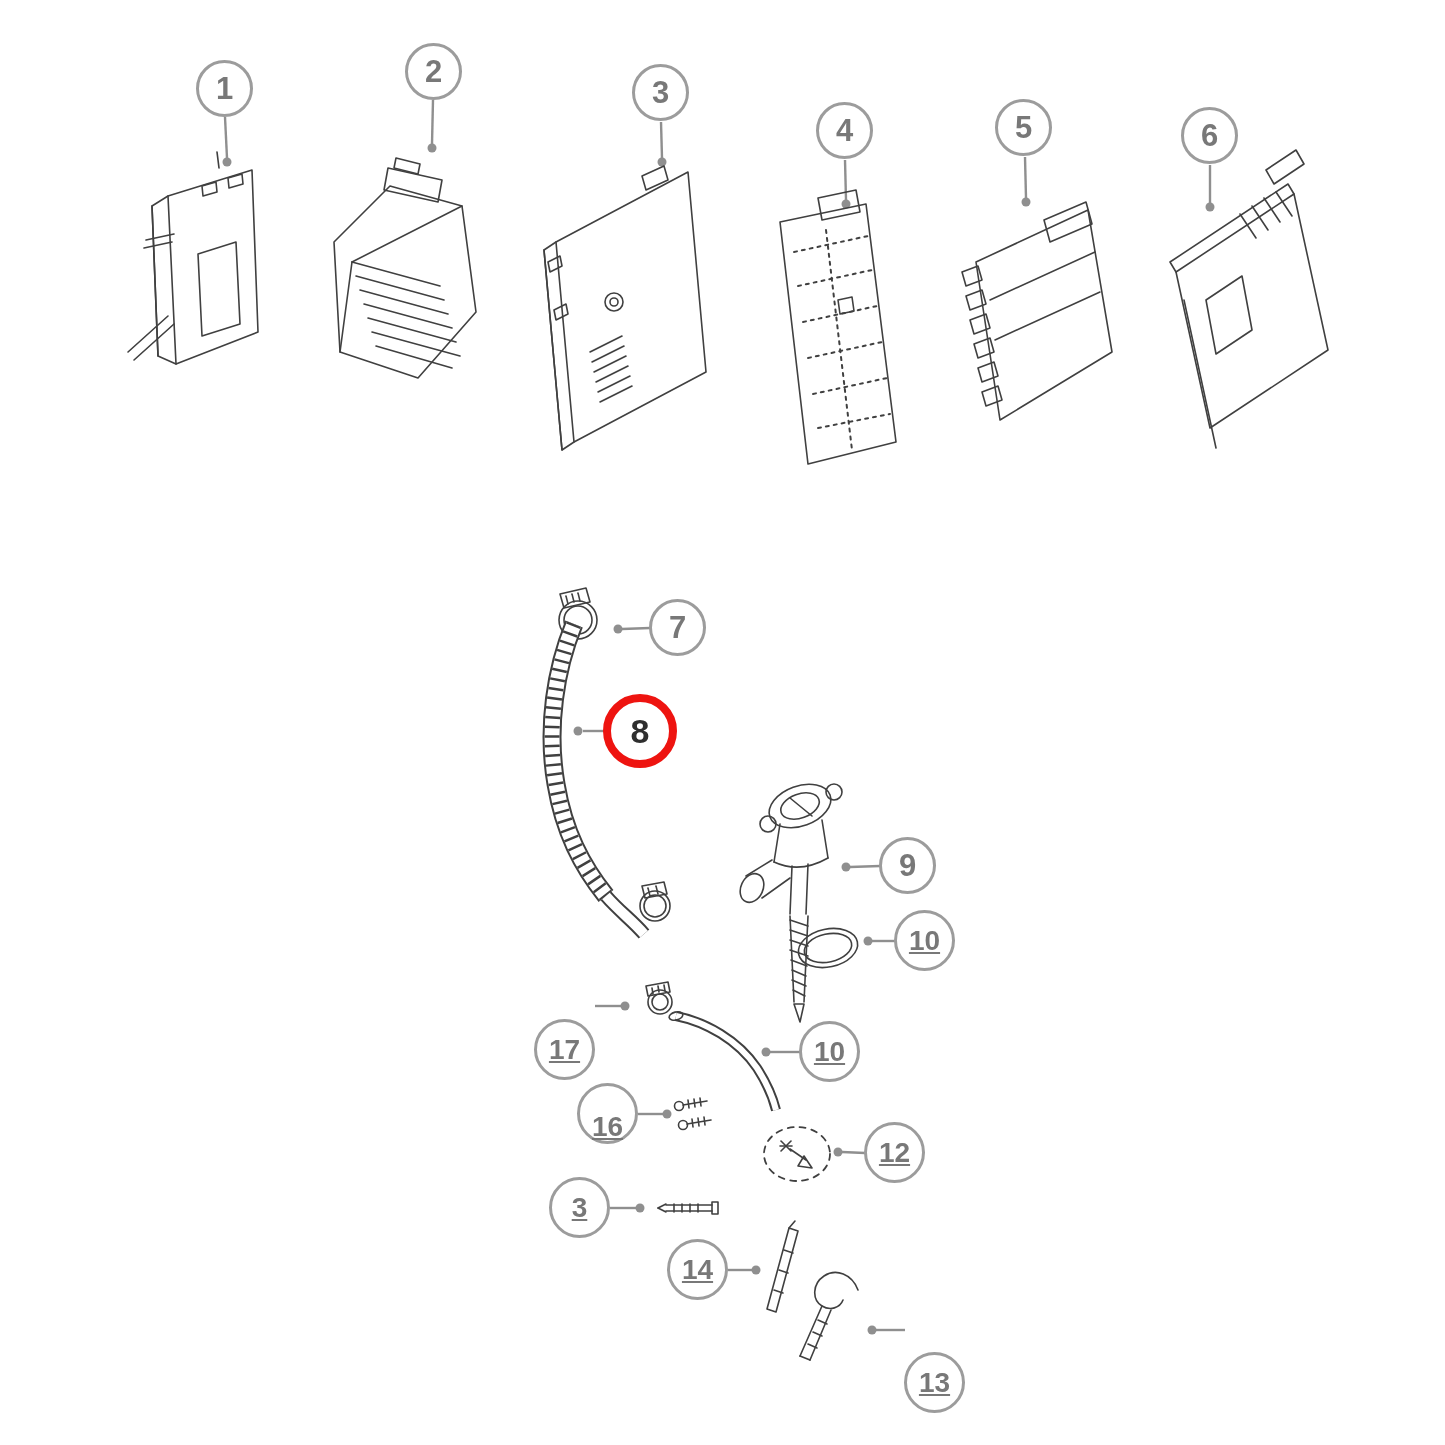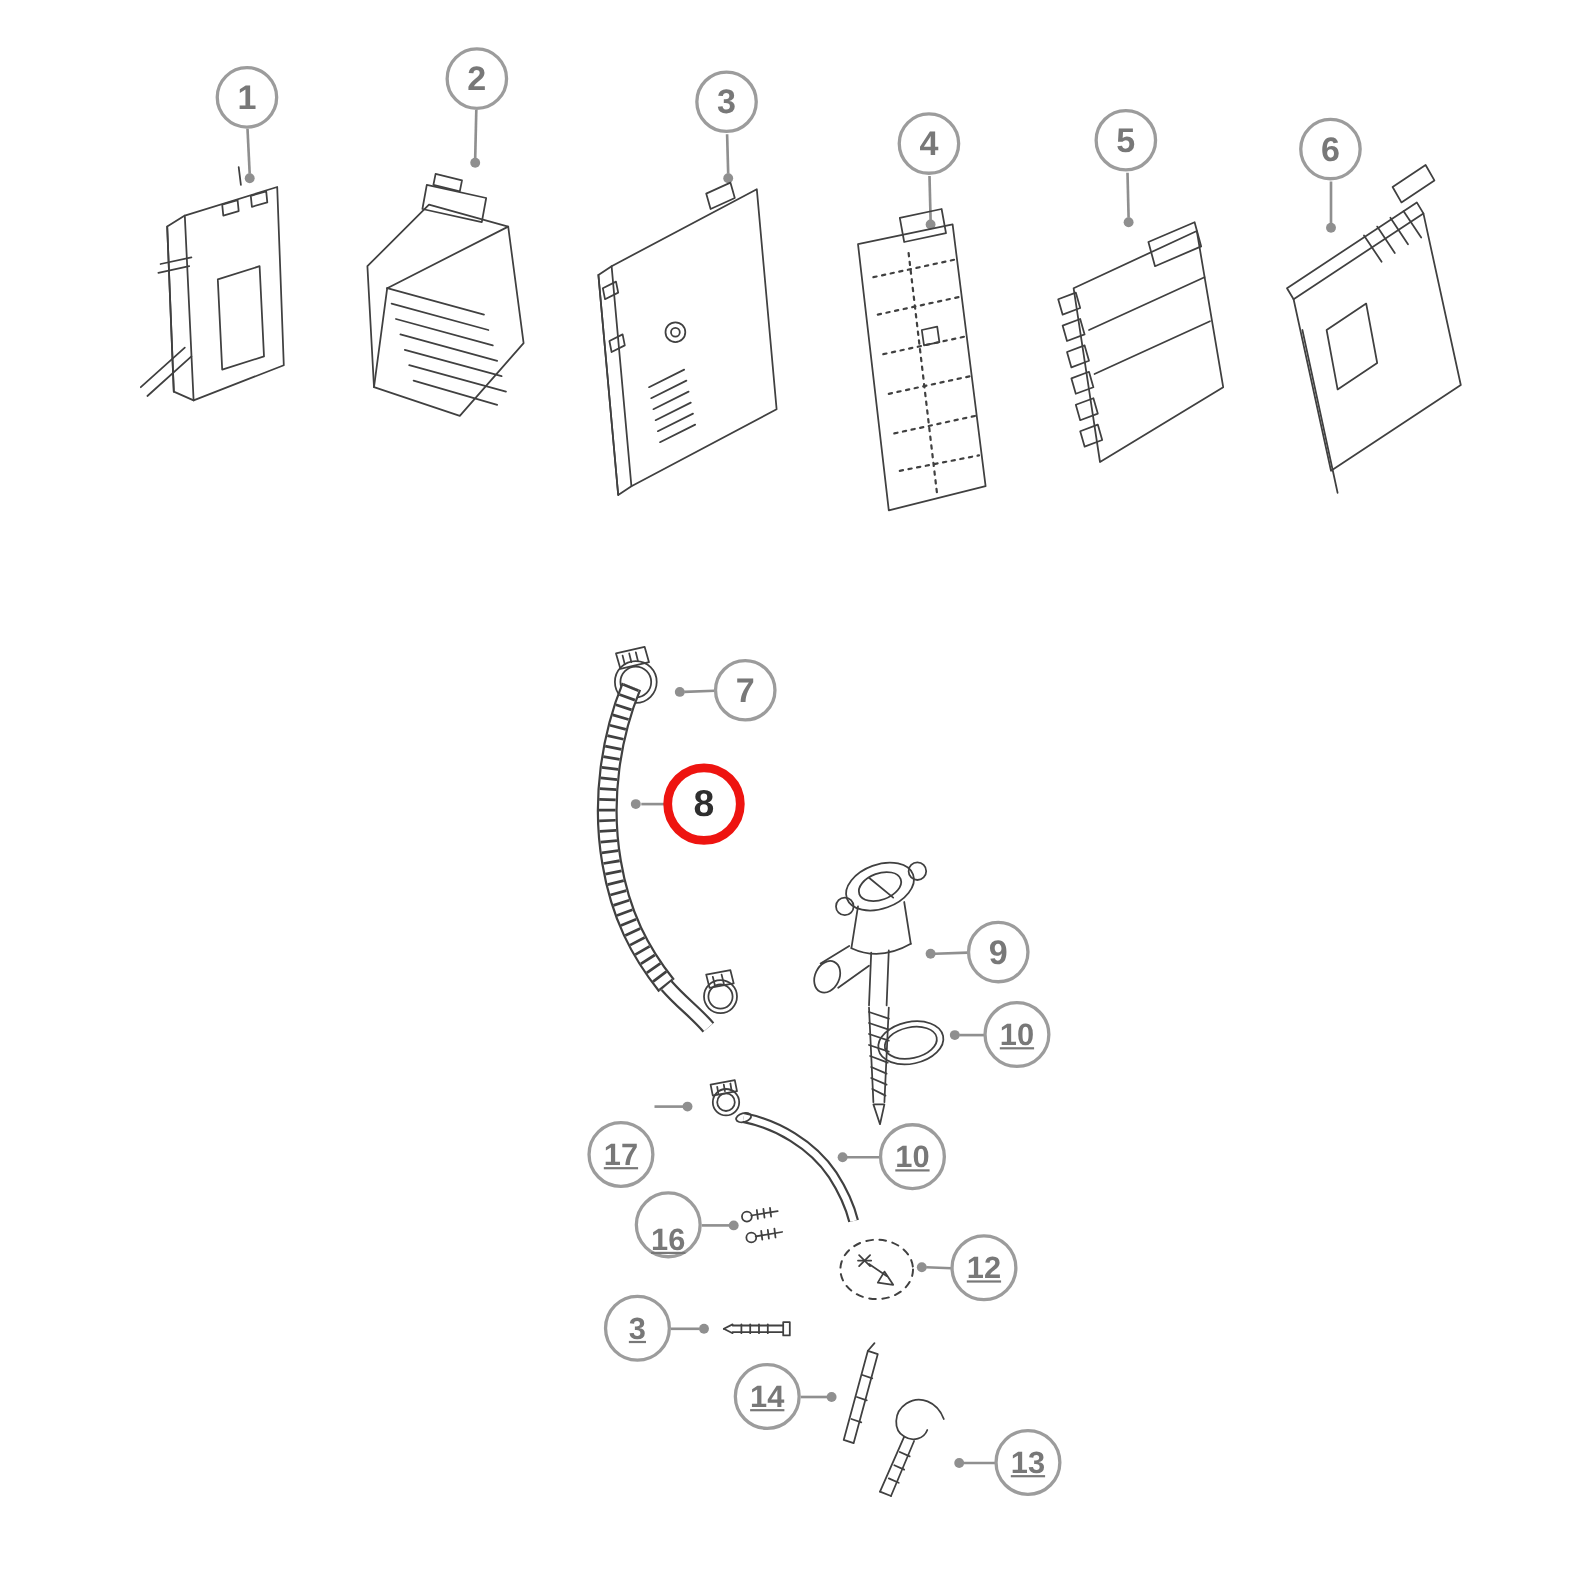--- a/index.html
+++ b/index.html
@@ -323,21 +323,21 @@
     </div>
   <div class="callout two" style="left:894px; top:910px;">
       <span>10</span>
     </div>
   <div class="callout two" style="left:799px; top:1021px;">
       <span>10</span>
     </div>
   <div class="callout two" style="left:864px; top:1122px;">
       <span>12</span>
     </div>
-  <div class="callout two" style="left:904px; top:1299px;">
+  <div class="callout two" style="left:904px; top:1352px;">
       <span>13</span>
     </div>
   <div class="callout two" style="left:667px; top:1239px;">
       <span>14</span>
     </div>
   <div class="callout two" style="left:549px; top:1177px;">
       <span>3</span>
     </div>
   <div class="callout two" style="left:577px; top:1083px;align-items:flex-end;">
       <span>16</span>

